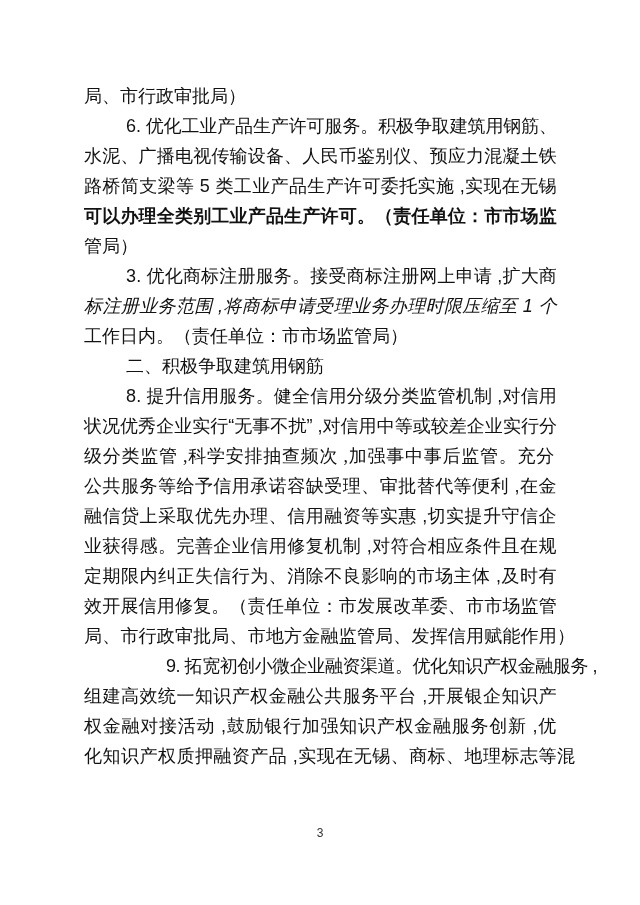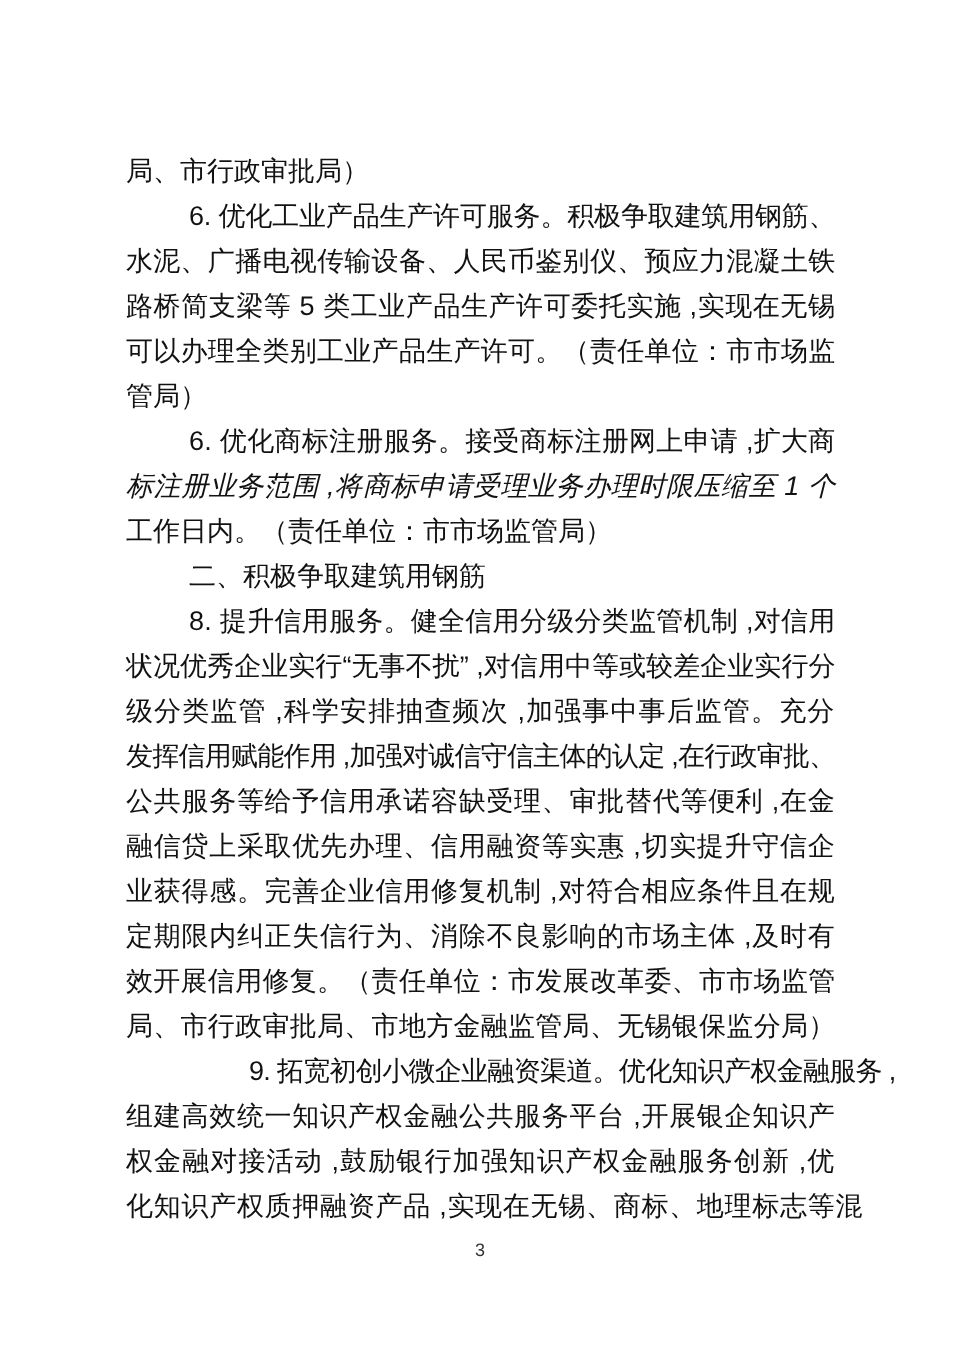--- a/index.html
+++ b/index.html
@@ -11,21 +11,21 @@
     position: relative;
     width: 640px;
     height: 905px;
     background: #ffffff;
     overflow: hidden;
     font-family: "Liberation Sans", sans-serif;
   }
   .doc {
     position: absolute;
     left: 84px;
-    top: 99px;
+    top: 81px;
     width: 473px;
   }
   .line {
     font-size: 18px;
     line-height: 30px;
     color: #121212;
     white-space: nowrap;
     overflow: visible;
   }
   .line .t {
@@ -48,35 +48,34 @@
 </style>
 </head>
 <body>
 
 <div class="page">
   <div class="doc">
     <div class="line"><span class="t">局、市行政审批局）</span></div>
     <div class="line indent full"><span class="t" style="letter-spacing: -0.115986px;">6. 优化工业产品生产许可服务。积极争取建筑用钢筋、</span></div>
     <div class="line full"><span class="t" style="letter-spacing: 0.192308px;">水泥、广播电视传输设备、人民币鉴别仪、预应力混凝土铁</span></div>
     <div class="line full"><span class="t" style="letter-spacing: 0.378772px;">路桥简支梁等 5 类工业产品生产许可委托实施 ,实现在无锡</span></div>
-    <div class="line full"><span class="t" style="letter-spacing: 0.192308px;">可以办理全类别工业产品生产许可。（责任单位：市市场监</span></div>
+    <div class="line full"><span class="t" style="letter-spacing: 0.192308px; font-weight: bold;">可以办理全类别工业产品生产许可。（责任单位：市市场监</span></div>
     <div class="line"><span class="t">管局）</span></div>
-    <div class="line indent full"><span class="t" style="letter-spacing: 0.184606px;">6. 优化商标注册服务。接受商标注册网上申请 ,扩大商</span></div>
+    <div class="line indent full"><span class="t" style="letter-spacing: 0.184606px;">3. 优化商标注册服务。接受商标注册网上申请 ,扩大商</span></div>
     <div class="line full"><span class="t" style="letter-spacing: 0.378772px; font-style: italic;">标注册业务范围 ,将商标申请受理业务办理时限压缩至 1 个</span></div>
     <div class="line"><span class="t">工作日内。（责任单位：市市场监管局）</span></div>
     <div class="line indent heading"><span class="t">二、积极争取建筑用钢筋</span></div>
     <div class="line indent full"><span class="t" style="letter-spacing: 0.184606px;">8. 提升信用服务。健全信用分级分类监管机制 ,对信用</span></div>
     <div class="line full"><span class="t" style="letter-spacing: 0.0344828px;">状况优秀企业实行“无事不扰” ,对信用中等或较差企业实行分</span></div>
-    <div class="line full"><span class="t" style="letter-spacing: 0.749442px;">级分类监管 ,科学安排抽查频次 ,加强事中事后监管。充分</span></div>
-    <div class="line full"><span class="t" style="letter-spacing: -0.500521px;">发挥信用赋能作用 ,加强对诚信守信主体的认定 ,在行政审批、</span></div>
+    <div class="line full"><span class="t" style="letter-spacing: 0.749442px; font-family: Liberation Serif, serif;">级分类监管 ,科学安排抽查频次 ,加强事中事后监管。充分</span></div>
     <div class="line full"><span class="t" style="letter-spacing: 0.480903px;">公共服务等给予信用承诺容缺受理、审批替代等便利 ,在金</span></div>
     <div class="line full"><span class="t" style="letter-spacing: 0.480903px;">融信贷上采取优先办理、信用融资等实惠 ,切实提升守信企</span></div>
     <div class="line full"><span class="t" style="letter-spacing: 0.480903px;">业获得感。完善企业信用修复机制 ,对符合相应条件且在规</span></div>
     <div class="line full"><span class="t" style="letter-spacing: 0.480903px;">定期限内纠正失信行为、消除不良影响的市场主体 ,及时有</span></div>
     <div class="line full"><span class="t" style="letter-spacing: 0.192308px;">效开展信用修复。（责任单位：市发展改革委、市市场监管</span></div>
-    <div class="line full"><span class="t" style="letter-spacing: 0.192308px;">局、市行政审批局、市地方金融监管局、无锡银保监分局）</span></div>
+    <div class="line full"><span class="t" style="letter-spacing: 0.192308px;">局、市行政审批局、市地方金融监管局、发挥信用赋能作用）</span></div>
     <div class="line indent full"><span class="t" style="letter-spacing: -0.464844px; margin-left: 40px;">9. 拓宽初创小微企业融资渠道。优化知识产权金融服务 ,</span></div>
     <div class="line full"><span class="t" style="letter-spacing: 0.480903px;">组建高效统一知识产权金融公共服务平台 ,开展银企知识产</span></div>
     <div class="line full"><span class="t" style="letter-spacing: 0.749442px;">权金融对接活动 ,鼓励银行加强知识产权金融服务创新 ,优</span></div>
     <div class="line full"><span class="t" style="letter-spacing: 0.480903px;">化知识产权质押融资产品 ,实现在无锡、商标、地理标志等混</span></div>
   </div>
   <div class="footer">3</div>
 </div>
 
 </body></html>

